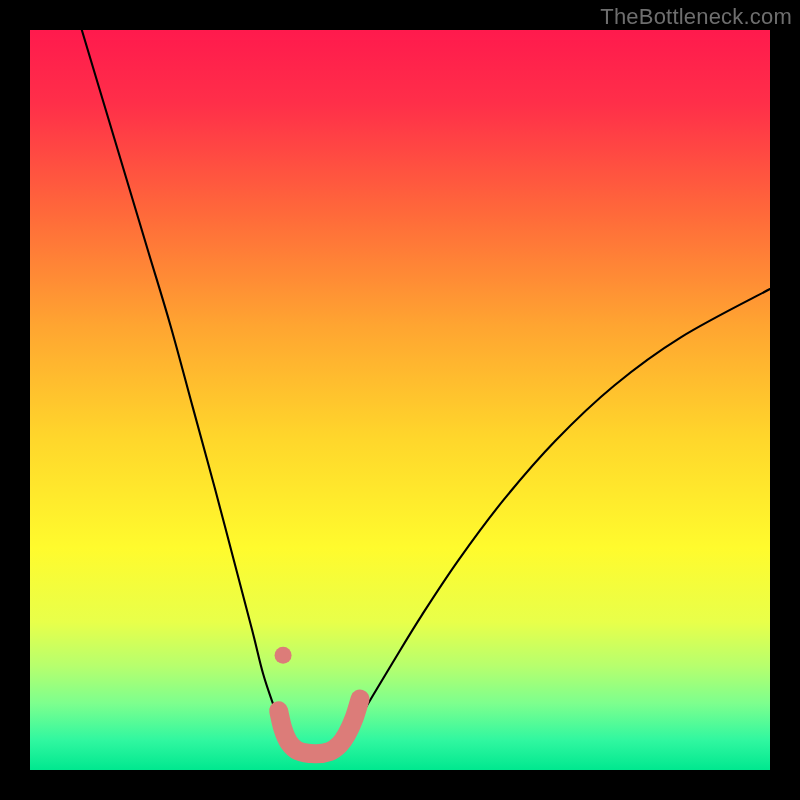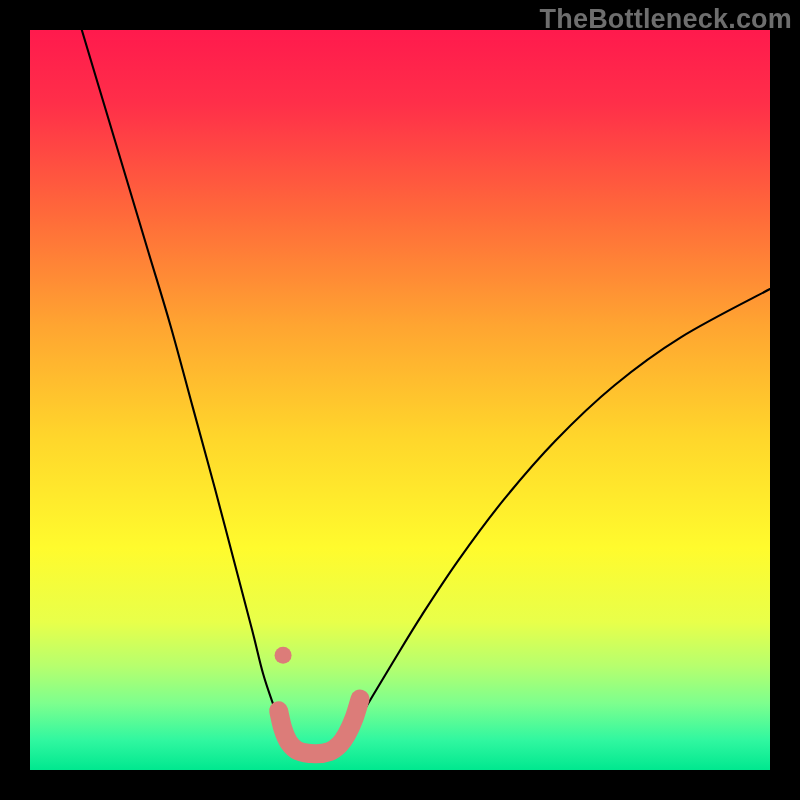--- a/index.html
+++ b/index.html
@@ -17,22 +17,22 @@
     top: 30px;
     width: 740px;
     height: 740px;
     background: #000;
   }
   .watermark {
     position: absolute;
     top: 4px;
     right: 8px;
     color: #6e6e6e;
-    font-size: 27px;
-    font-weight: 700;
+    font-size: 22px;
+    font-weight: 400;
     letter-spacing: 0.2px;
     z-index: 10;
   }
   svg {
     display: block;
   }
 </style>
 </head>
 <body>
 

